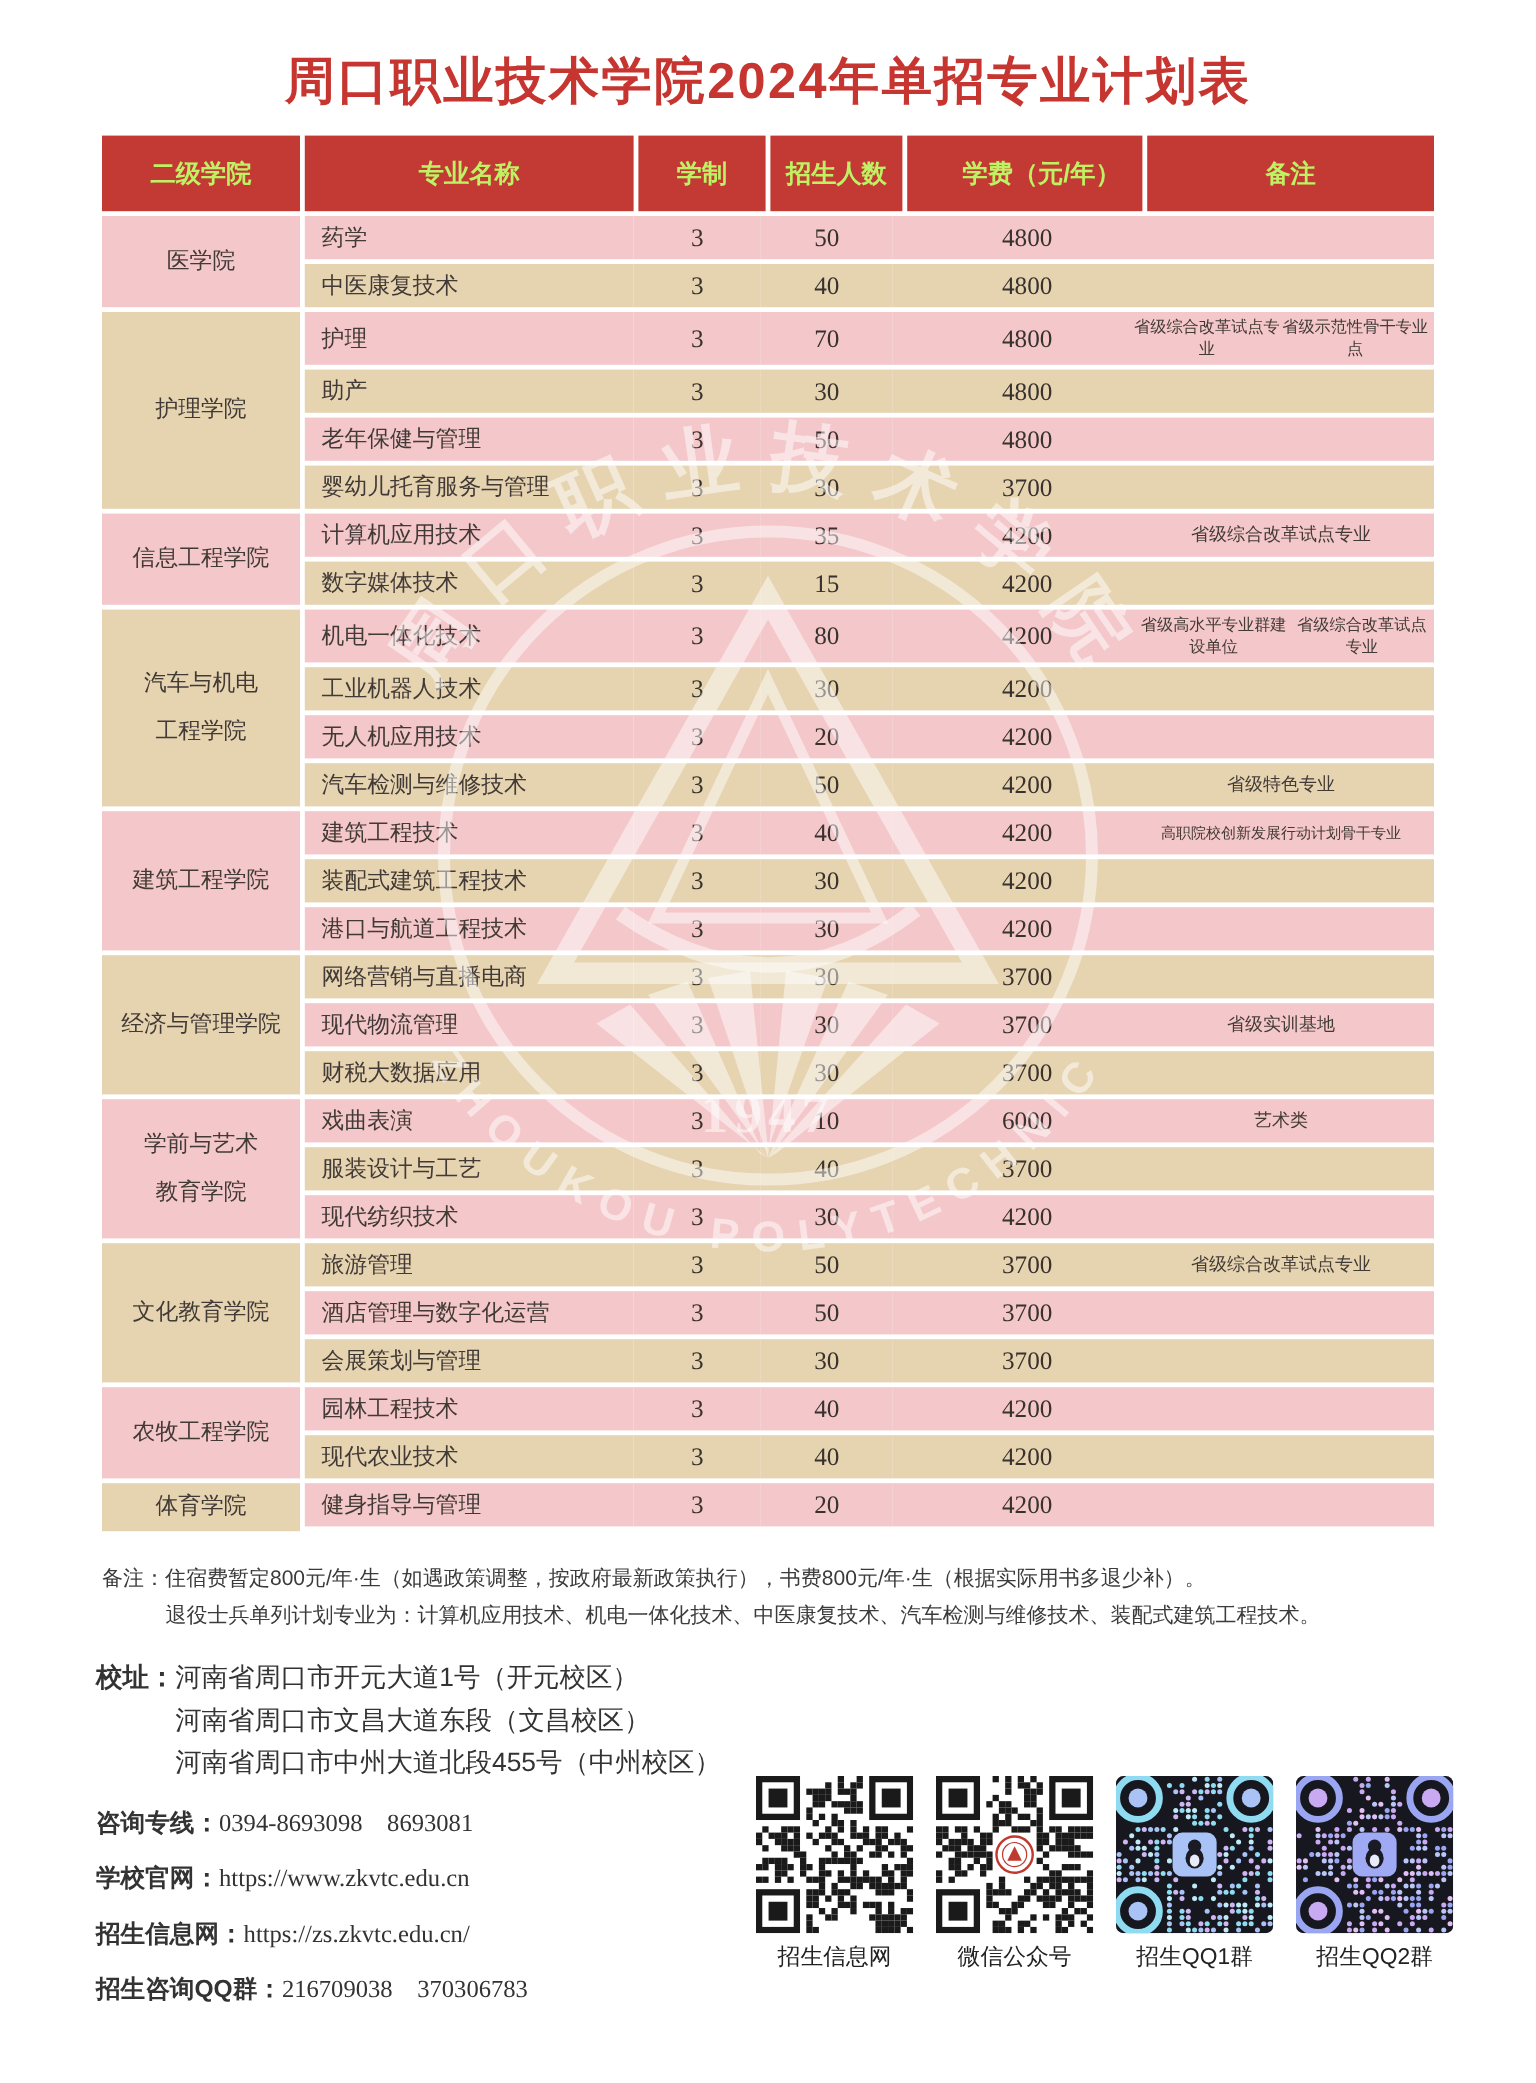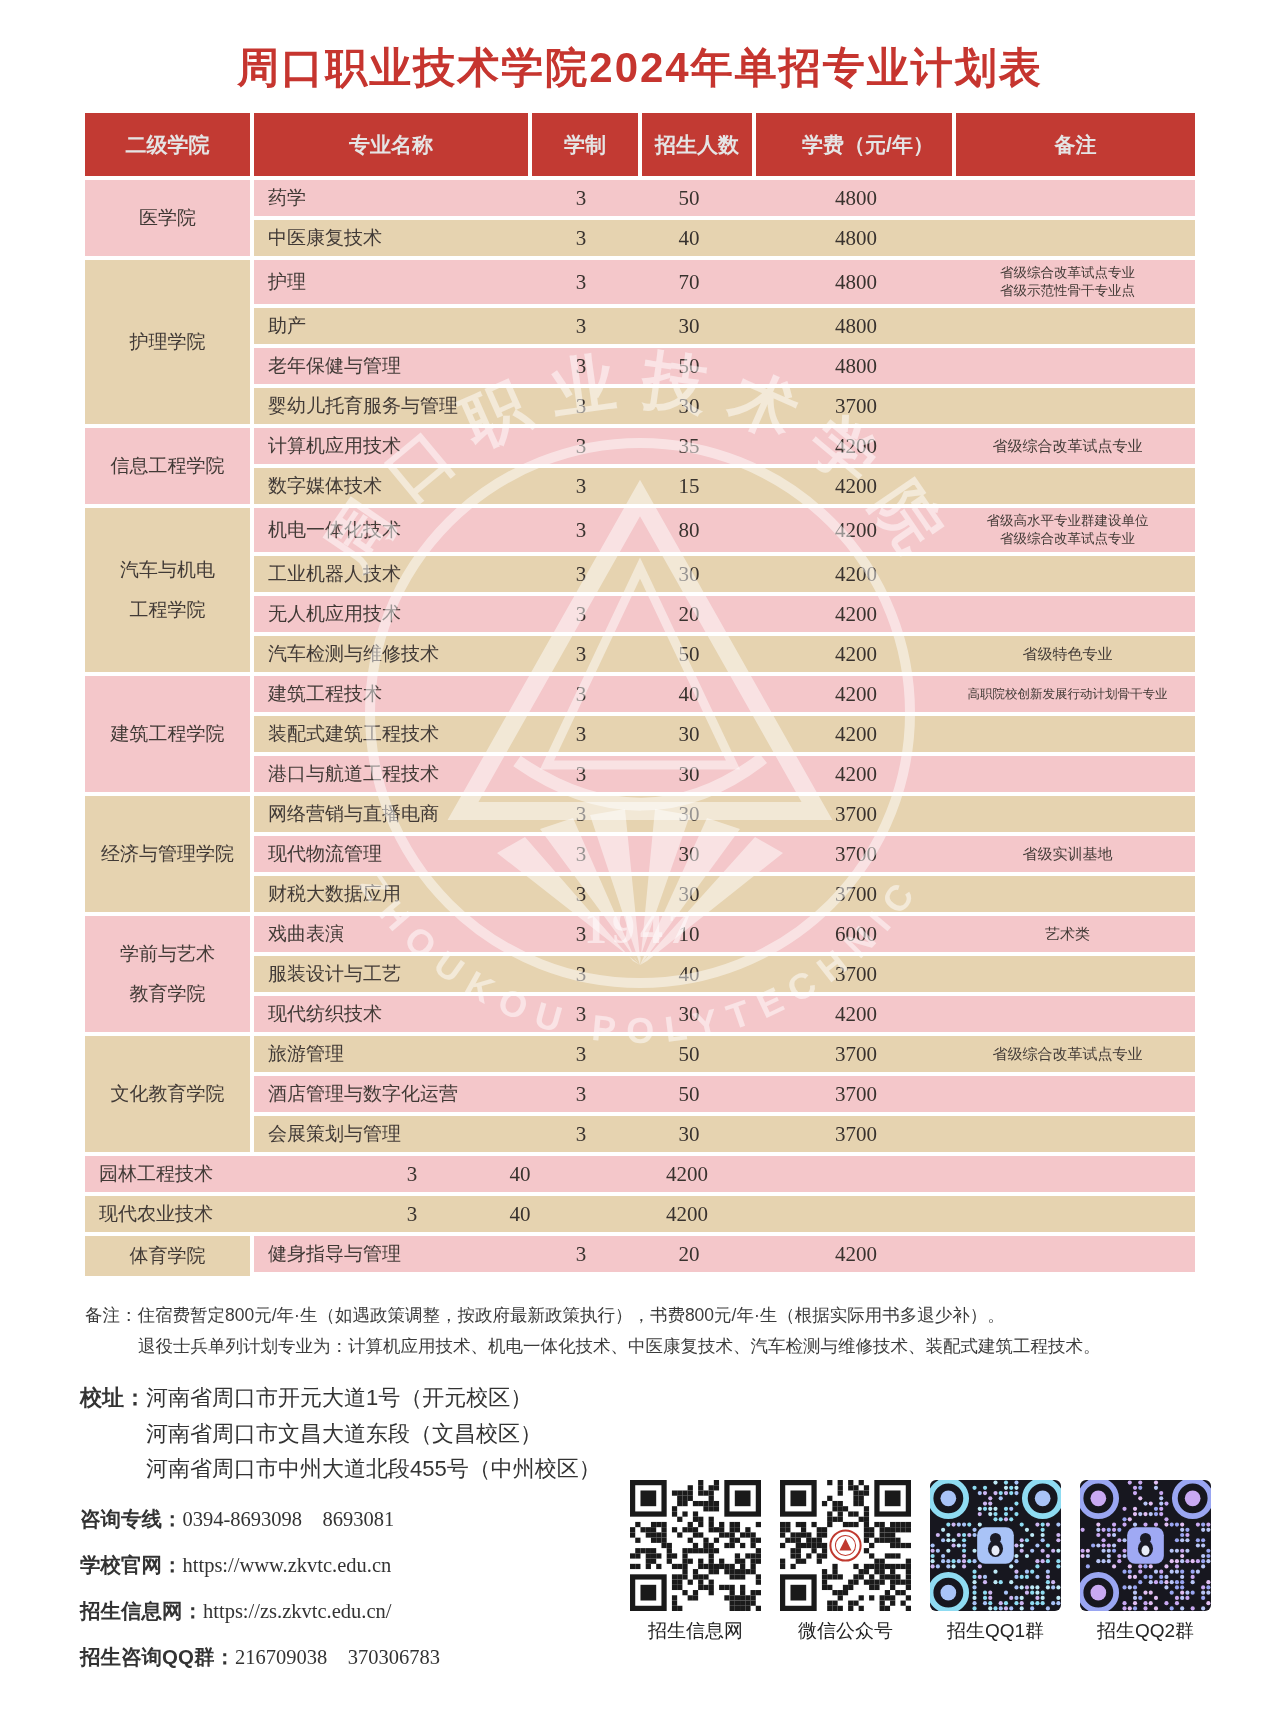--- a/index.html
+++ b/index.html
@@ -5,37 +5,37 @@
   * { margin:0; padding:0; box-sizing:border-box; }
   body { background:#ffffff; font-family:"Liberation Sans", sans-serif; }
   .page { position:relative; width:1280px; height:1736px; background:#fff; overflow:hidden; margin:0 auto; }
 
   .title { position:absolute; top:40px; left:0; width:100%; text-align:center;
            font-size:42px; font-weight:800; letter-spacing:2px; color:#c6352f; }
 
   .table-wrap { position:absolute; left:85px; top:113px; width:1110px; }
 
   .hdr-row { display:flex; gap:4px; margin-bottom:4px; }
-  .hdr-cell { background:#c23a33; color:#e5e5e5; font-weight:700; font-size:21px;
+  .hdr-cell { background:#c23a33; color:#bef264; font-weight:700; font-size:21px;
               height:63px; display:flex; align-items:center; justify-content:center; }
 
   .w-college {width:165px; flex:none;} .w-major {width:274px; flex:none;}
   .w-years {width:106px; flex:none;}  .w-count {width:110px; flex:none;}
   .w-fee {width:196px; flex:none;padding-left:28px;}    .w-note {flex:1;}
 
   .group { display:flex; gap:4px; margin-bottom:4px; }
   .college-cell { display:flex; align-items:center; justify-content:center; text-align:center;
                   font-size:19px; font-weight:500; color:#413a36; line-height:2.1; white-space:pre-line; }
   .rows { flex:1; display:flex; flex-direction:column; gap:4px; }
   .row { display:flex; gap:0; }
   .cell { min-height:36px; display:flex; align-items:center; justify-content:center;
           color:#413a36; }
   .cell.major { justify-content:flex-start; padding-left:14px; font-size:19px; }
   .cell.num { font-family:"Liberation Serif", serif; font-size:21px; color:#38322e; }
-  .cell.note { flex-direction:column; text-align:center; font-size:15px; line-height:1.3; padding:2px 4px; }
+  .cell.note { flex-direction:row; text-align:center; font-size:15px; line-height:1.3; padding:2px 4px; }
   .cell.note.two-line { font-size:13.5px; }
   .cell.note.small { font-size:12.5px; }
   .row.tall .cell { min-height:44px; }
   .bg-pink { background:#f4c7ca; }
   .bg-tan  { background:#e6d3b0; }
 
   .watermark { position:absolute; left:85px; top:113px; pointer-events:none; }
 
   .notes { position:absolute; left:85px; top:1300px; width:1116px; font-size:17.5px;
            color:#3b3b3b; line-height:1.75; }
@@ -280,20 +280,21 @@
             <div class="row">
               <div class="cell major w-major bg-tan">会展策划与管理</div>
               <div class="cell num w-years bg-tan">3</div>
               <div class="cell num w-count bg-tan">30</div>
               <div class="cell num w-fee bg-tan">3700</div>
               <div class="cell note w-note bg-tan"></div>
             </div>
           </div>
         </div>
         <div class="group">
+          <div class="college-cell w-college bg-pink">农牧工程学院</div>
           <div class="rows">
             <div class="row">
               <div class="cell major w-major bg-pink">园林工程技术</div>
               <div class="cell num w-years bg-pink">3</div>
               <div class="cell num w-count bg-pink">40</div>
               <div class="cell num w-fee bg-pink">4200</div>
               <div class="cell note w-note bg-pink"></div>
             </div>
             <div class="row">
               <div class="cell major w-major bg-tan">现代农业技术</div>

